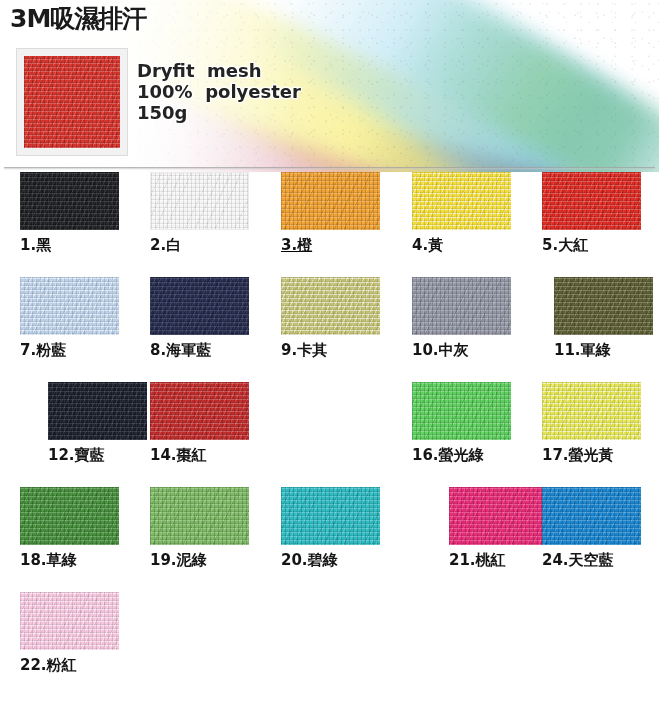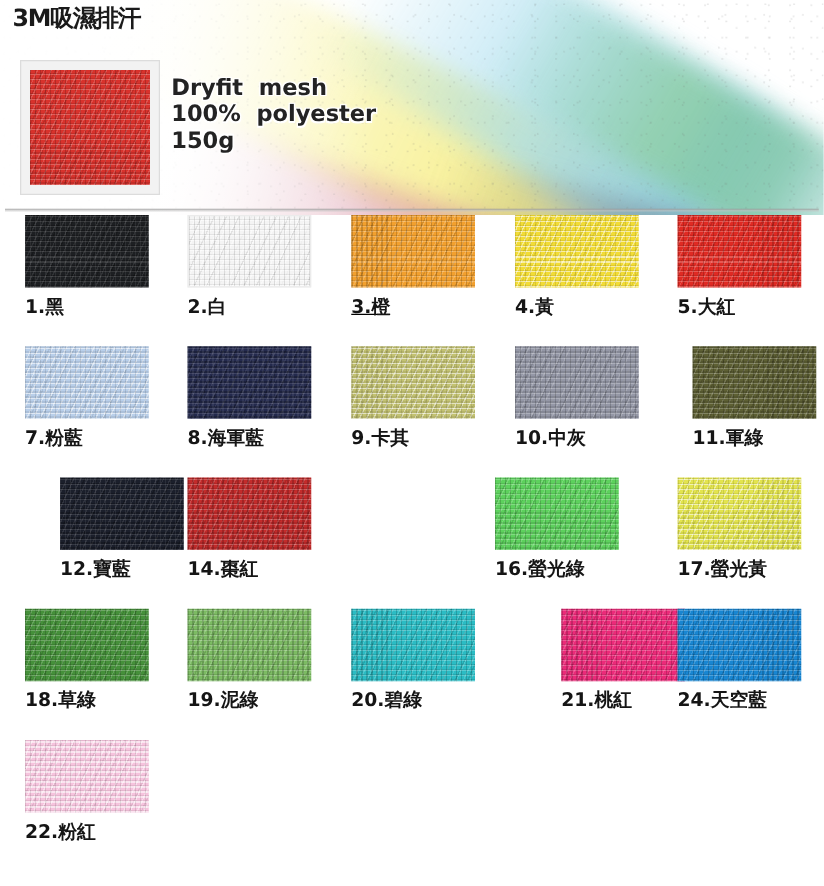--- a/index.html
+++ b/index.html
@@ -121,21 +121,21 @@
     background: linear-gradient(180deg,
         rgba(150,150,150,0.85) 0%,
         rgba(195,195,195,0.55) 50%,
         rgba(255,255,255,0) 100%);
   }
 
   
   .title {
     position: absolute;
     left: 10px; top: 6px;
-    font-size: 19px;
+    font-size: 25px;
     font-weight: bold;
     letter-spacing: -1px;
     color: #1a1a1a;
     line-height: 1;
     white-space: nowrap;
     text-shadow:
       -1.5px -1.5px 0 #ffffff,  1.5px -1.5px 0 #ffffff,
       -1.5px  1.5px 0 #ffffff,  1.5px  1.5px 0 #ffffff,
       -1.5px 0 0 #ffffff, 1.5px 0 0 #ffffff,
       0 -1.5px 0 #ffffff, 0 1.5px 0 #ffffff,
@@ -338,21 +338,21 @@
     </div>
     <div class="grid-row">
       <div class="cell" style="left: 20px; padding-left: 28px;">
         <div class="cell-swatch mesh dark" style="--c: #1b1f2b;"></div>
         <div class="cell-label">12.寶藍</div>
       </div>
       <div class="cell" style="left: 150px;">
         <div class="cell-swatch mesh" style="--c: #c32b2b;"></div>
         <div class="cell-label">14.棗紅</div>
       </div>
-      <div class="cell" style="left: 396px;">
+      <div class="cell" style="left: 412px;">
         <div class="cell-swatch mesh" style="--c: #5dd15d;"></div>
         <div class="cell-label">16.螢光綠</div>
       </div>
       <div class="cell" style="left: 542px;">
         <div class="cell-swatch mesh light" style="--c: #e3e44e;"></div>
         <div class="cell-label">17.螢光黃</div>
       </div>
     </div>
     <div class="grid-row">
       <div class="cell" style="left: 20px;">

